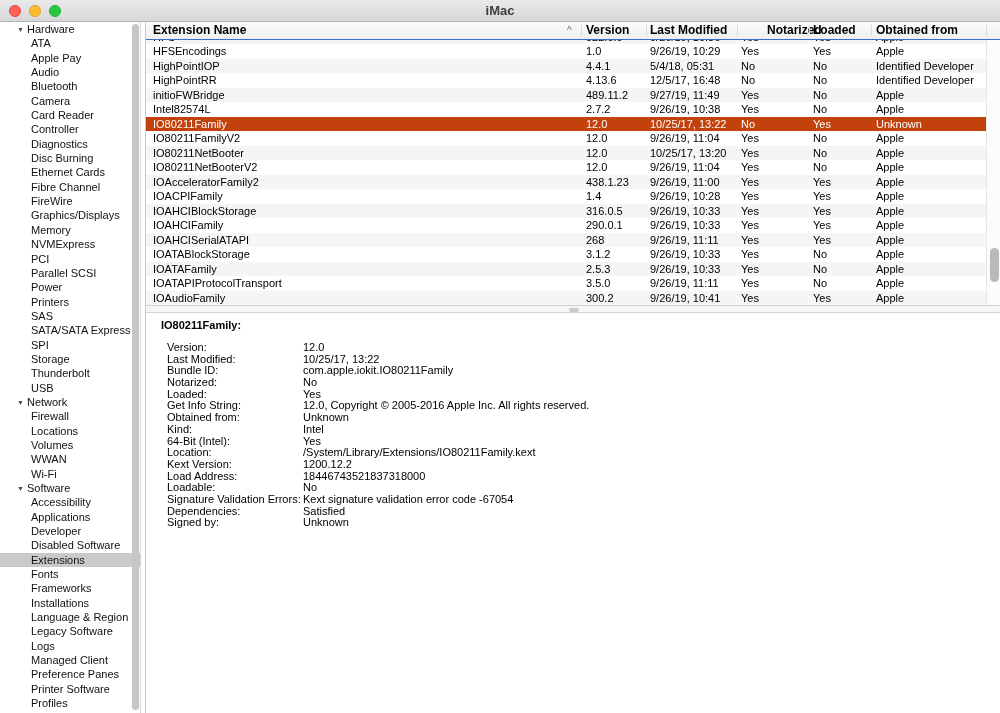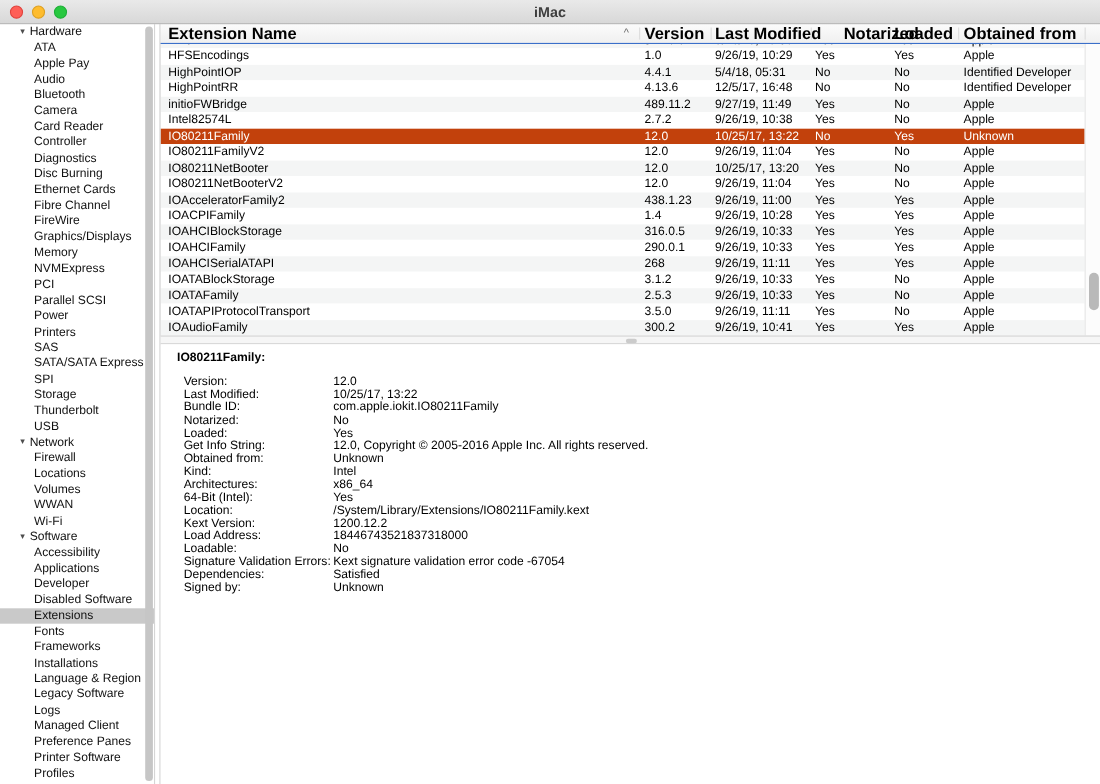--- a/index.html
+++ b/index.html
@@ -29,21 +29,21 @@
   .side-scroll { position:absolute; top:24px; left:132px; width:8px; bottom:3px; }
   .side-scroll .thumb { position:absolute; top:0; bottom:0; left:0; width:7px;
     border-radius:4px; background:#c6c6c6; }
 
   
   .main { position:absolute; left:145px; top:22px; width:855px; bottom:0;
     border-left:1px solid #c9c9c9; background:#fff; }
 
   .thead { position:absolute; top:0; left:0; width:855px; height:18px;
     background:linear-gradient(#fbfbfb,#f0f0f0); border-bottom:1px solid #3a6fc9; }
-  .hcell { position:absolute; top:0; height:17px; line-height:17px; font-size:15px;
+  .hcell { position:absolute; top:0; height:17px; line-height:17px; font-size:12px;
     font-weight:700; color:#000; white-space:nowrap; }
   .hsep { position:absolute; top:3px; height:11px; width:1px; background:#dcdcdc; }
   .sort-caret { position:absolute; top:0; height:17px; line-height:17px; left:421px;
     font-size:10px; color:#666; }
 
   .tbody { position:absolute; top:18px; left:0; width:855px; height:265px; overflow:hidden; }
   .rows  { position:absolute; top:-10.5px; left:0; width:855px; }
   .trow { position:relative; height:14.5px; line-height:14.5px; font-size:11px; color:#000; background:#fff; }
   .trow.alt { background:#f4f5f5; }
   .trow.selected { background:#c2410c; color:#fff; }
@@ -342,24 +342,20 @@
           </div>
           <div class="drow">
             <span class="dlabel">Obtained from:</span>
             <span class="dvalue">Unknown</span>
           </div>
           <div class="drow">
             <span class="dlabel">Kind:</span>
             <span class="dvalue">Intel</span>
           </div>
           <div class="drow">
-            <span class="dlabel">Architectures:</span>
-            <span class="dvalue">x86_64</span>
-          </div>
-          <div class="drow">
             <span class="dlabel">64-Bit (Intel):</span>
             <span class="dvalue">Yes</span>
           </div>
           <div class="drow">
             <span class="dlabel">Location:</span>
             <span class="dvalue">/System/Library/Extensions/IO80211Family.kext</span>
           </div>
           <div class="drow">
             <span class="dlabel">Kext Version:</span>
             <span class="dvalue">1200.12.2</span>

